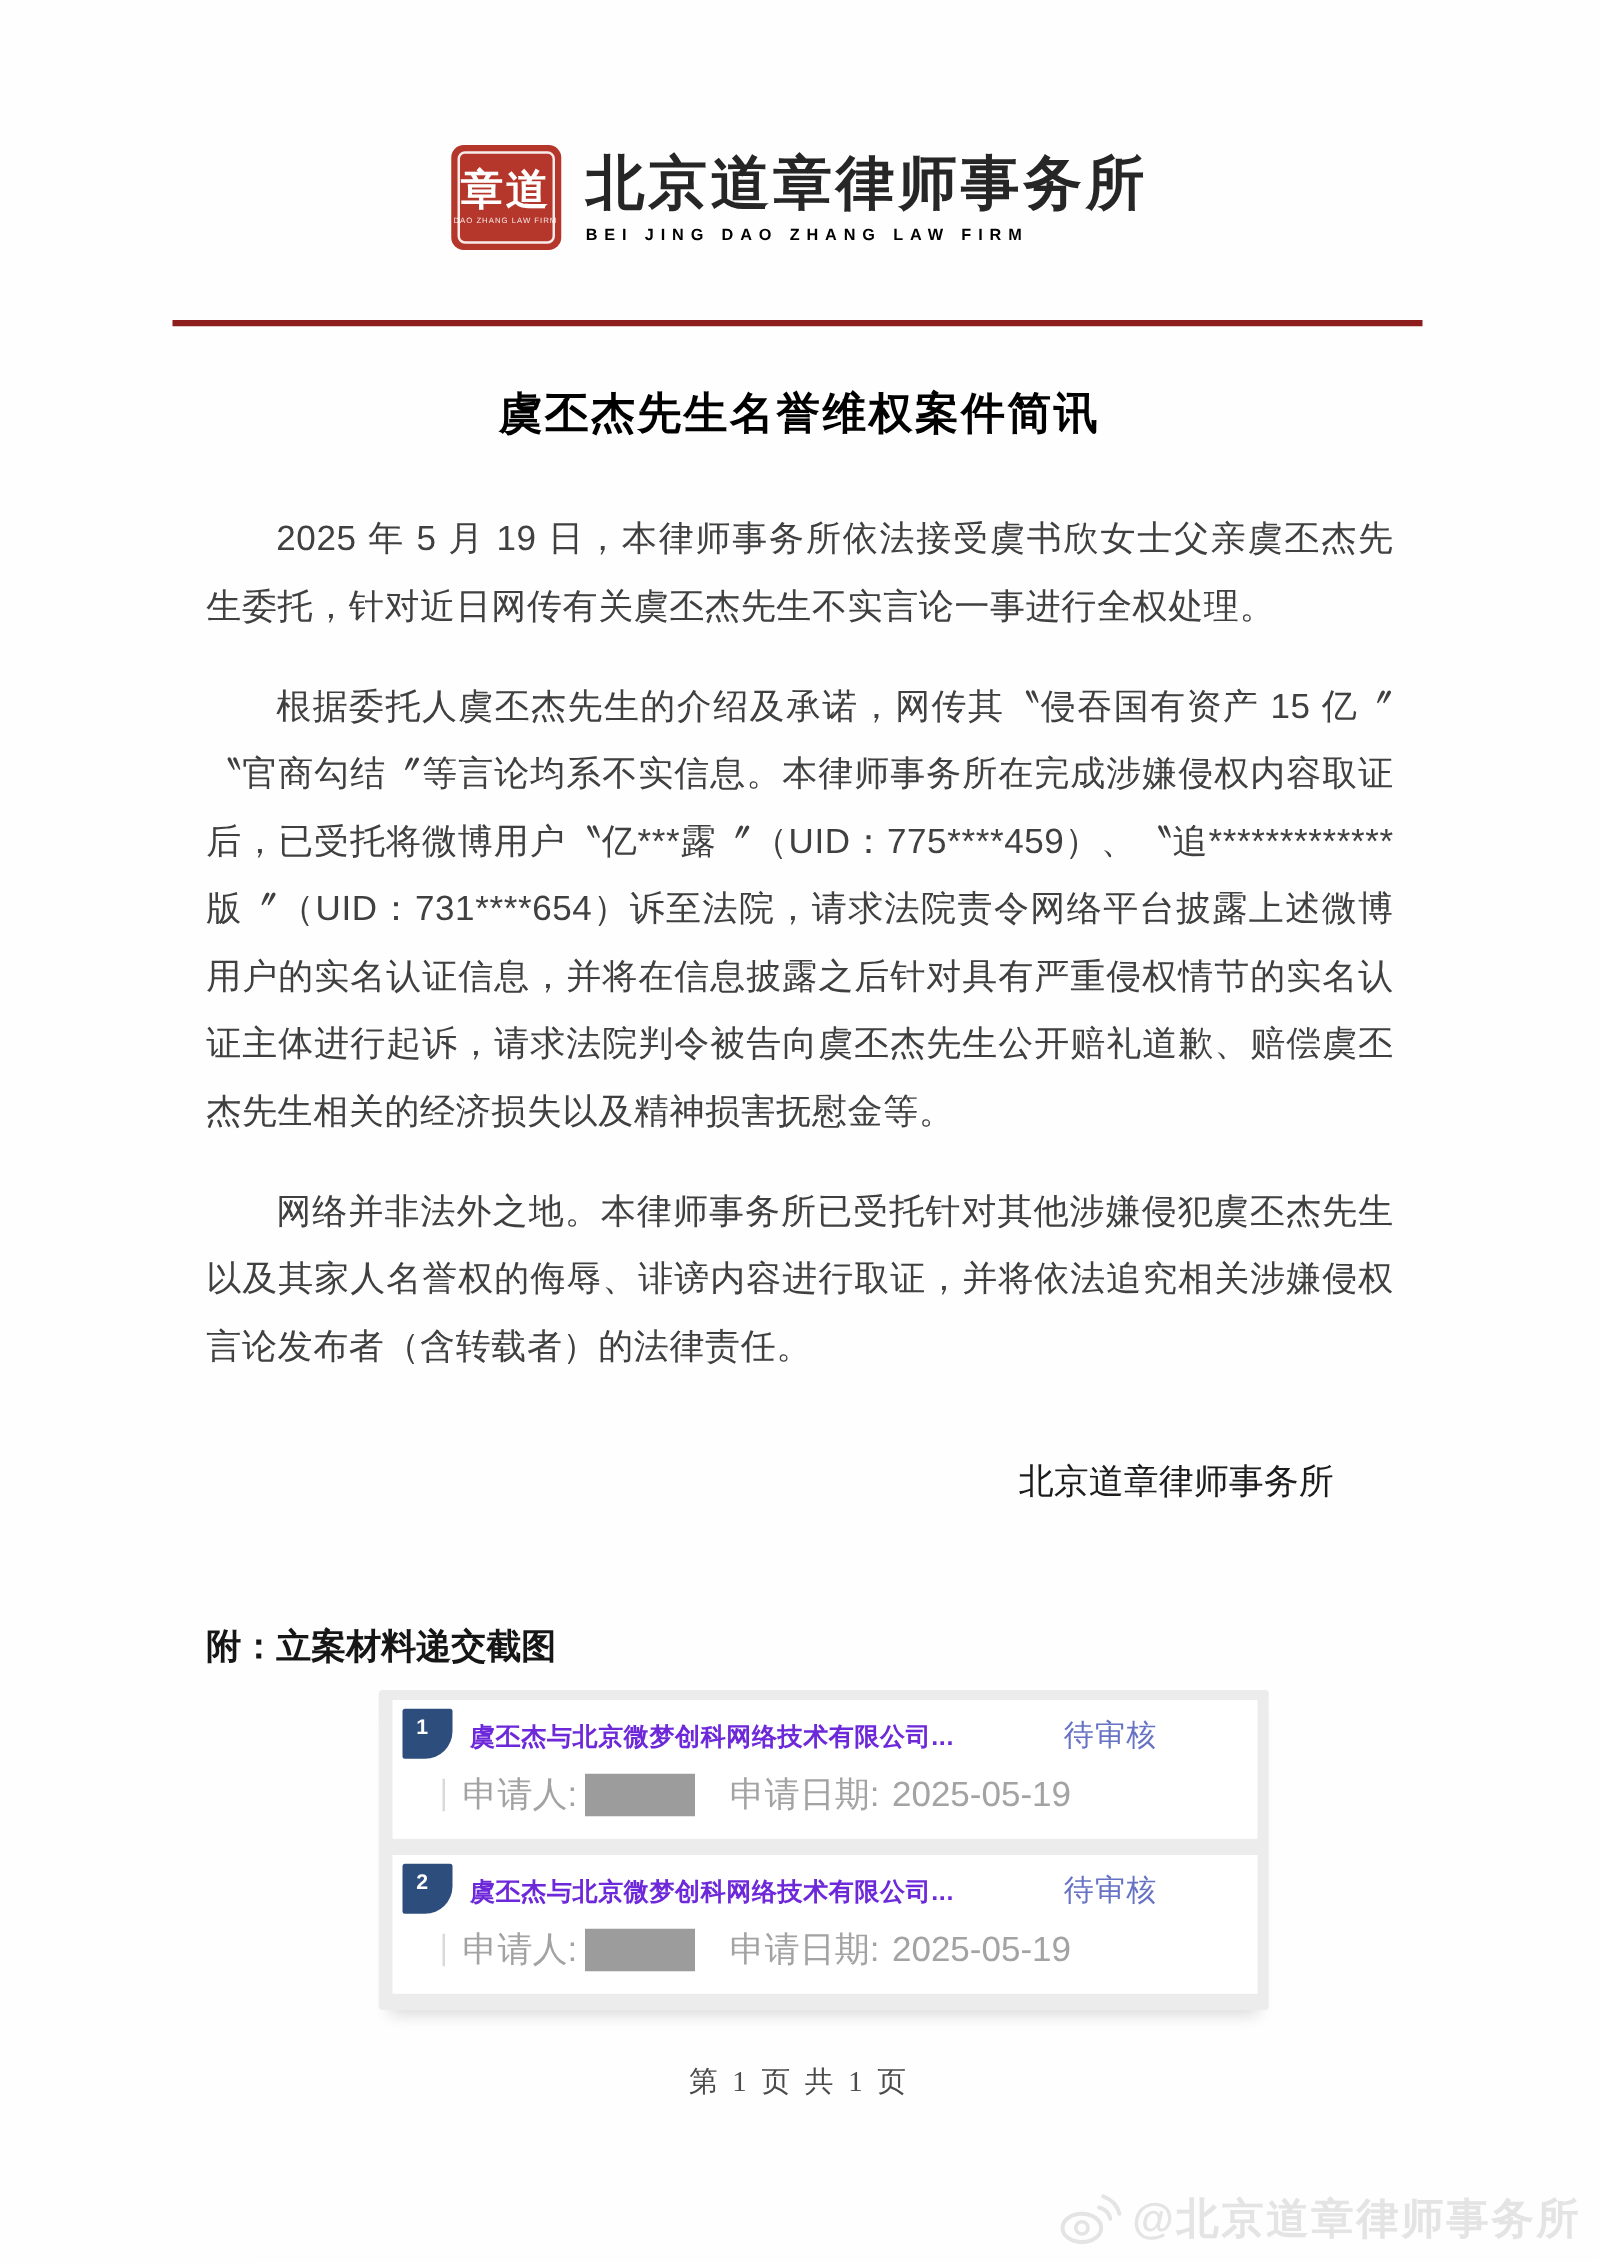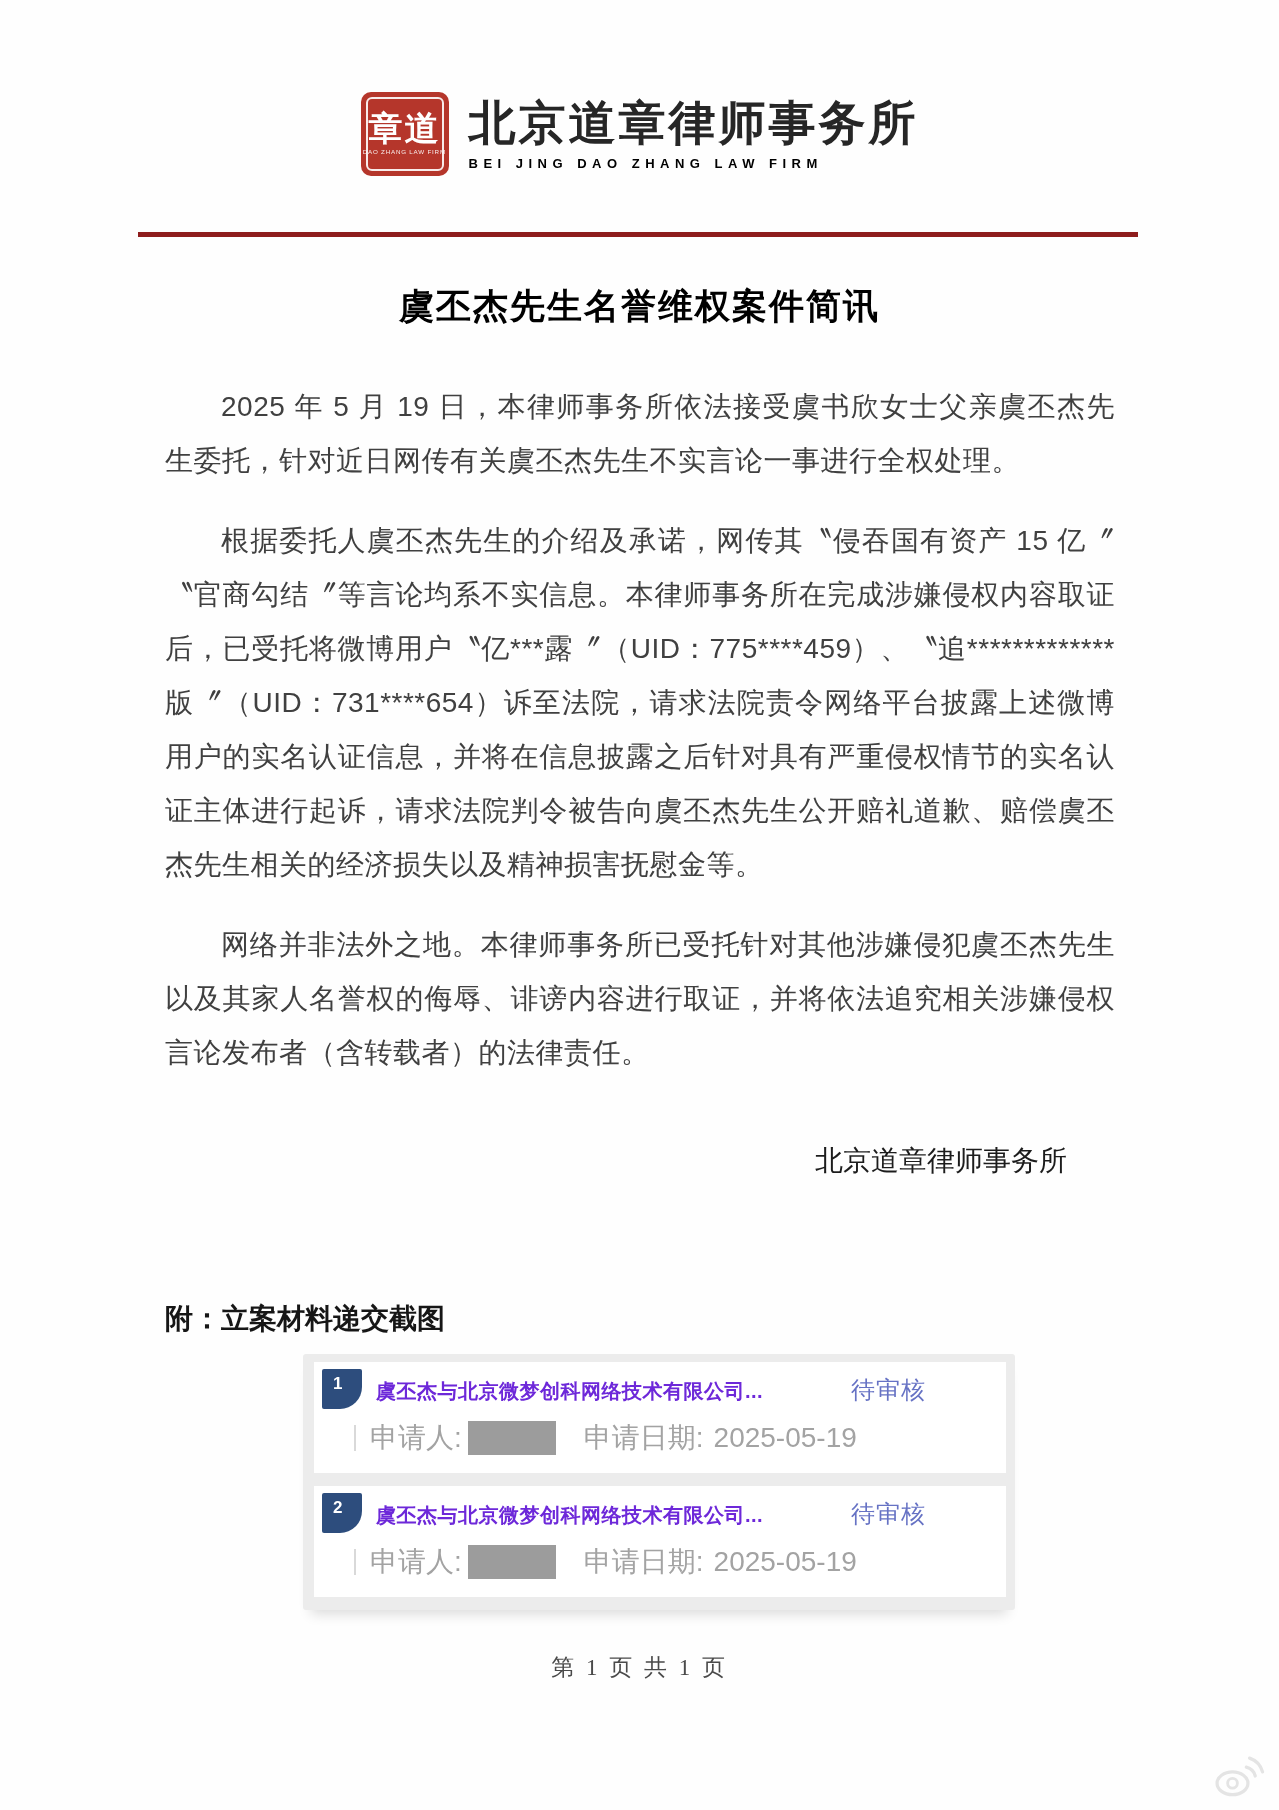--- a/index.html
+++ b/index.html
@@ -10,21 +10,21 @@
     height: 1810px;
     margin: 0 auto;
     background: #fefefe;
     font-family: "Liberation Sans", sans-serif;
     color: #1c1c1c;
     overflow: hidden;
   }
 
   
   .letterhead {
-    padding-top: 92px;
+    padding-top: 116px;
     display: flex;
     justify-content: center;
     align-items: center;
     gap: 20px;
   }
   .seal {
     width: 88px; height: 84px;
     background: #b5362b;
     border-radius: 10px;
     position: relative;
@@ -106,21 +106,21 @@
     padding-right: 212px;
     text-align: right;
     font-size: 28px;
     font-weight: 500;
     line-height: 1.9;
     color: #1c1c1c;
   }
 
   
   .attachment-label {
-    margin-top: 112px;
+    margin-top: 86px;
     padding-left: 165px;
     font-size: 28px;
     font-weight: bold;
     color: #161616;
   }
   .filing-panel {
     margin: 16px 0 0 303px;
     width: 712px;
     background: #ececec;
     border-radius: 3px;
@@ -278,15 +278,16 @@
 
   <div class="watermark">
     <span>
       <svg width="52" height="44" viewBox="0 0 64 54" fill="none">
         <ellipse cx="24" cy="36" rx="19" ry="14" stroke="#e4e4e4" stroke-width="4"></ellipse>
         <circle cx="24" cy="36" r="6" stroke="#e4e4e4" stroke-width="3.5"></circle>
         <path d="M41 16 a15 15 0 0 1 11 11" stroke="#e4e4e4" stroke-width="4" stroke-linecap="round"></path>
         <path d="M45 5 a25 25 0 0 1 16 17" stroke="#e4e4e4" stroke-width="4" stroke-linecap="round"></path>
       </svg>
     </span>
+    <span>@北京道章律师事务所</span>
   </div>
 
 </div>
 
 </body></html>

